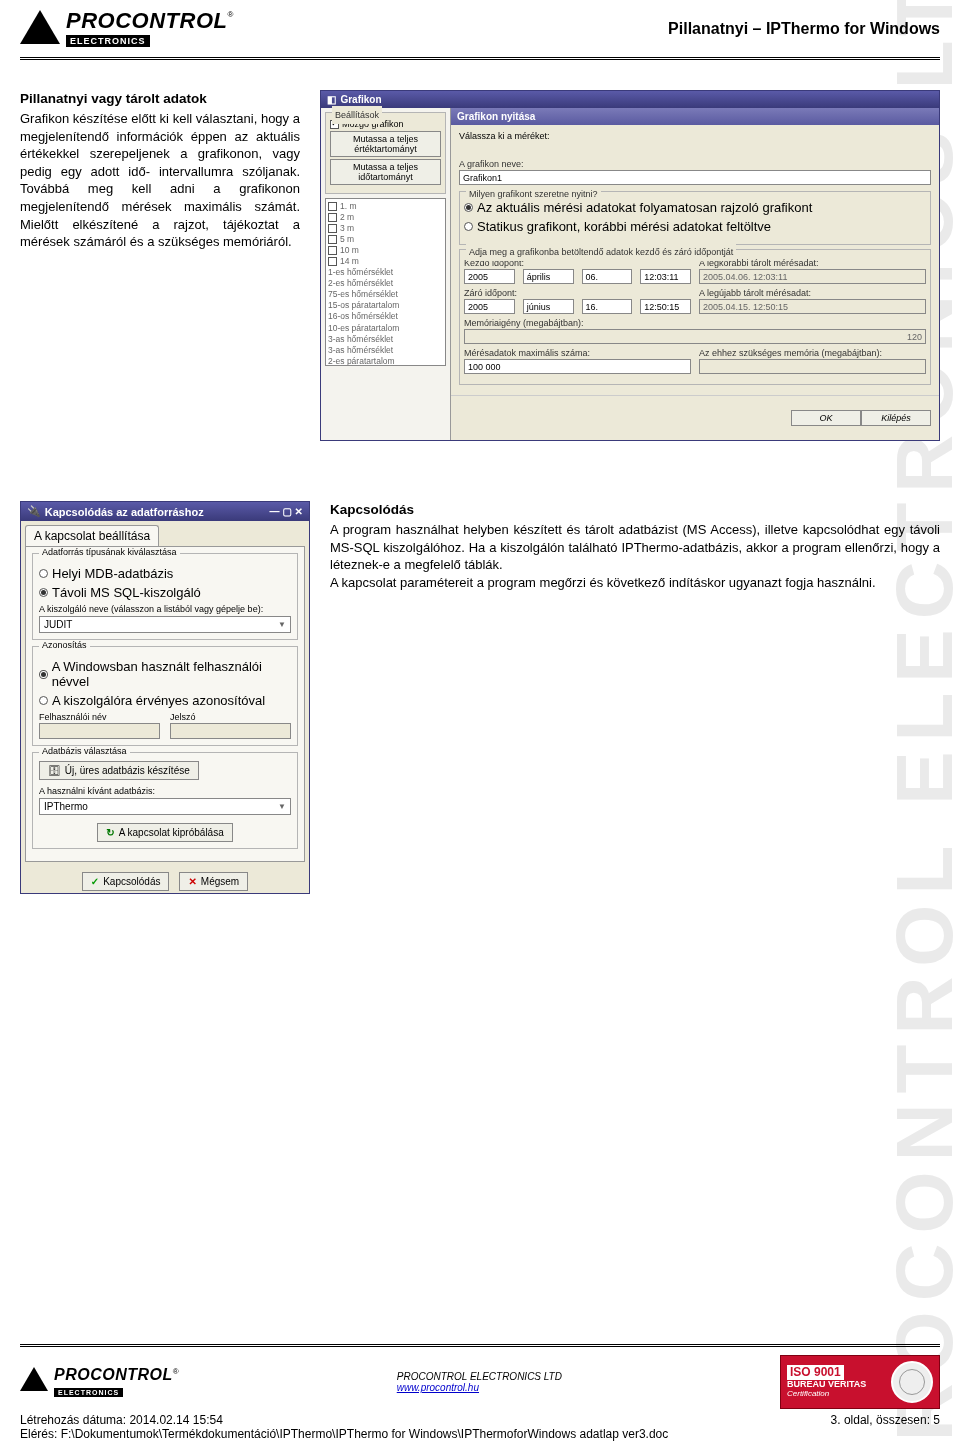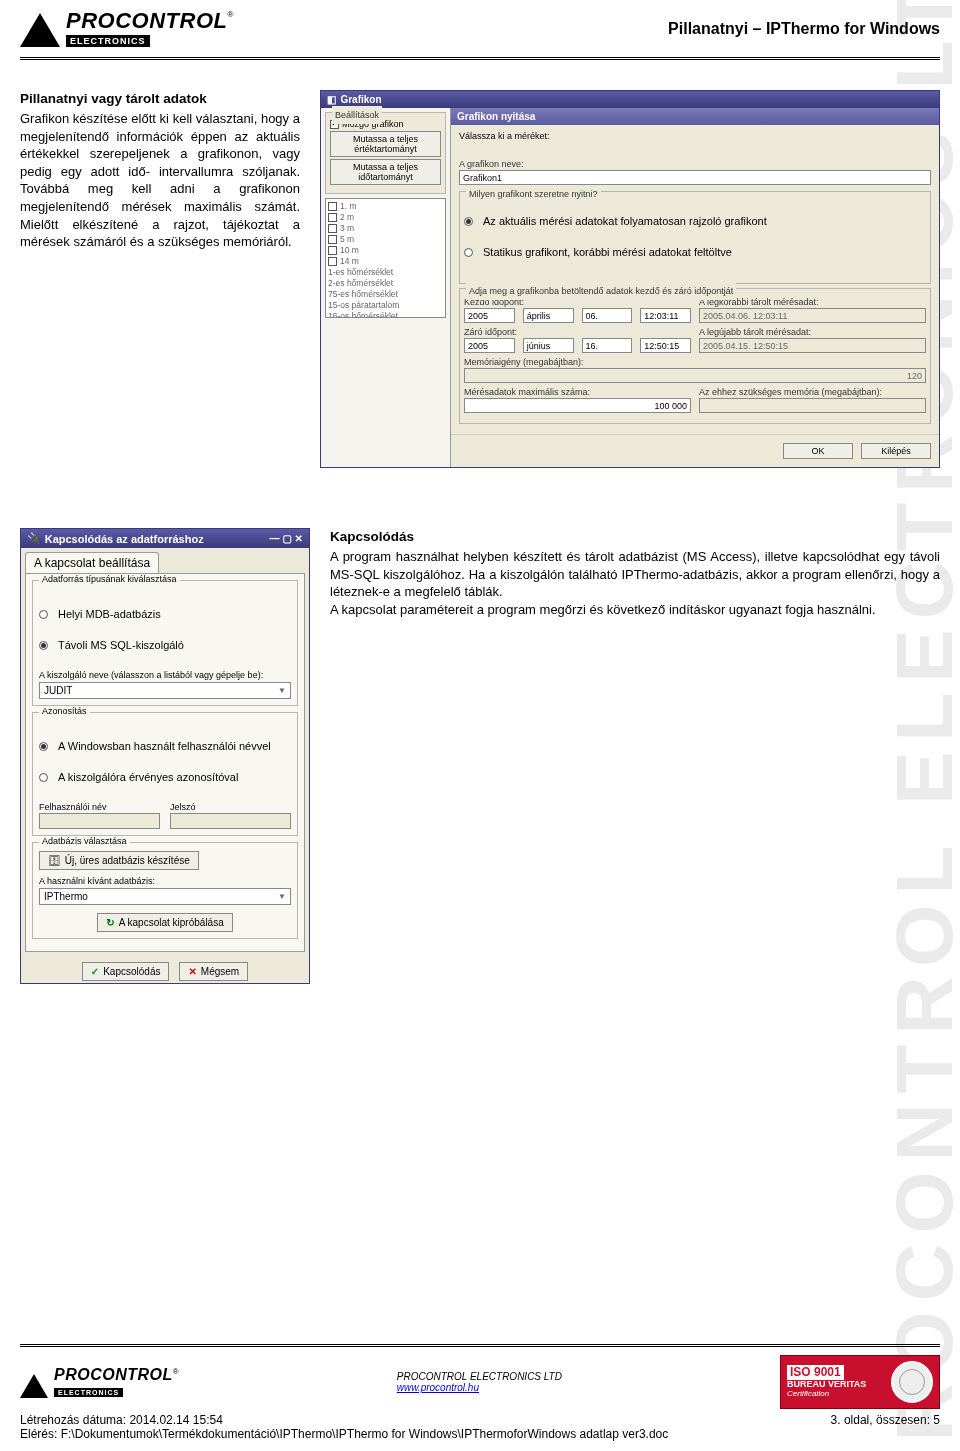--- a/index.html
+++ b/index.html
@@ -35,21 +35,21 @@
     white-space: nowrap;
     font-family: Arial, sans-serif;
   }
   
   .header {
     position: relative;
     padding: 10px 20px 4px 20px;
     z-index: 2;
   }
   .header-row { display: flex; align-items: center; justify-content: space-between; }
-  .logo-block { display: flex; align-items: flex-end; gap: 6px; }
+  .logo-block { display: flex; align-items: flex-start; gap: 6px; }
   .logo-triangle {
     width: 0; height: 0;
     border-left: 20px solid transparent;
     border-right: 20px solid transparent;
     border-bottom: 34px solid #000;
     position: relative;
   }
   .logo-text { font-style: italic; font-weight: 900; font-size: 22px; letter-spacing: 0.5px; line-height: 1; }
   .logo-sup { font-size: 8px; vertical-align: top; }
   .logo-sub { background:#000; color:#fff; font-size:9px; font-weight:700; padding:1px 4px; display:inline-block; margin-top:2px; letter-spacing:1px;}
@@ -68,34 +68,34 @@
   
   .win { border: 1px solid #3a3a7a; background:#ece9d8; font-size:10px; color:#000; font-family: Tahoma, sans-serif; }
   .titlebar { background: linear-gradient(#5a5aa8,#3a3a7a); color:#fff; padding:3px 6px; font-weight:bold; display:flex; align-items:center; gap:4px;}
   .win-body { display:flex; }
   .leftpane { width:130px; border-right:1px solid #999; background:#f4f3ee; padding:4px;}
   .grpbox { border:1px solid #b5b5b5; padding:4px 4px 6px 4px; margin-bottom:4px; position:relative; background:#ece9d8;}
   .grpbox .grp-title { position:absolute; top:-7px; left:6px; background:#ece9d8; padding:4px 3px; font-size:9px; color:#333;}
   .chk { display:flex; align-items:center; gap:3px; font-size:9px; margin:2px 0;}
   .chk .box { width:9px; height:9px; border:1px solid #555; background:#fff; display:flex; align-items:center; justify-content:center; font-size:8px; line-height:1;}
   .btn { border:1px solid #888; background:#efefe7; padding:2px 4px; font-size:9px; margin:2px 0; display:block; text-align:center;}
-  .listbox { border:1px solid #888; background:#fff; height:120px; overflow:hidden; padding:2px;}
+  .listbox { border:1px solid #888; background:#fff; height:168px; overflow:hidden; padding:2px;}
   .listbox div { font-size:8.5px; color:#666; line-height:1.3; white-space:nowrap;}
   .rightpane { flex:1; padding:0;}
   .subhdr { background:linear-gradient(#7a7ab8,#5a5aa0); color:#fff; padding:3px 6px; font-size:10px; font-weight:bold;}
   .rp-body { padding:6px 8px;}
   .field-row { display:flex; gap:8px; margin:4px 0; align-items:flex-end;}
   .field { flex:1; }
   .field label { display:block; font-size:9px; color:#333; margin-bottom:1px;}
   .field .inp { border:1px solid #888; background:#fff; padding:1px 3px; font-size:9px; height:15px; line-height:13px; overflow:hidden;}
   .field .inp.ro { background:#ece9d8; color:#666;}
-  .radio-row { display:flex; align-items:center; gap:10px; font-size:11px; margin:19px 0;}
+  .radio-row { display:flex; align-items:center; gap:4px; font-size:13px; margin:4px 0;}
   .radio-row .r { width:9px; height:9px; border:1px solid #555; border-radius:50%; background:#fff; display:flex; align-items:center; justify-content:center;}
   .radio-row .r.on::after { content:""; width:5px; height:5px; background:#333; border-radius:50%;}
-  .btnbar { display:flex; justify-content:flex-end; gap:8px; padding:6px 8px; border-top:1px solid #ccc;}
+  .btnbar { display:flex; justify-content:flex-end; padding:12px 8px; border-top:1px solid #ccc;font-style:italic;}
   .btnbar .btn { width:70px;}
   .date-compose { display:flex; gap:8px;}
   .date-compose .inp { flex:1;}
   
   .win2 { border: 1px solid #3a3a7a; background:#ece9d8; font-size:10px; font-family: Tahoma, sans-serif;}
   .win2 .titlebar { font-size:11px;}
   .tabhdr { background:#ece9d8; padding:4px 4px 0 4px;}
   .tab { display:inline-block; border:1px solid #999; border-bottom:none; background:#f8f7f2; padding:3px 8px; font-size:12px; border-radius:3px 3px 0 0;}
   .tabbody { border:1px solid #999; background:#f8f7f2; margin:0 4px 4px 4px; padding:6px;}
   .grp2 { border:1px solid #b5b5b5; padding:8px 6px 6px 6px; margin-bottom:6px; position:relative;}
@@ -253,21 +253,21 @@
                 </div>
                 <div class="field-row">
                   <div class="field">
                     <label>Memóriaigény (megabájtban):</label>
                     <div class="inp ro" style="text-align:right;">120</div>
                   </div>
                 </div>
                 <div class="field-row">
                   <div class="field">
                     <label>Mérésadatok maximális száma:</label>
-                    <div class="inp" style="text-align:right;">100 000</div>
+                    <div class="inp" style="">100 000</div>
                   </div>
                   <div class="field">
                     <label>Az ehhez szükséges memória (megabájtban):</label>
                     <div class="inp ro"></div>
                   </div>
                 </div>
               </div>
             </div>
             <div class="btnbar">
               <span class="btn">OK</span>

